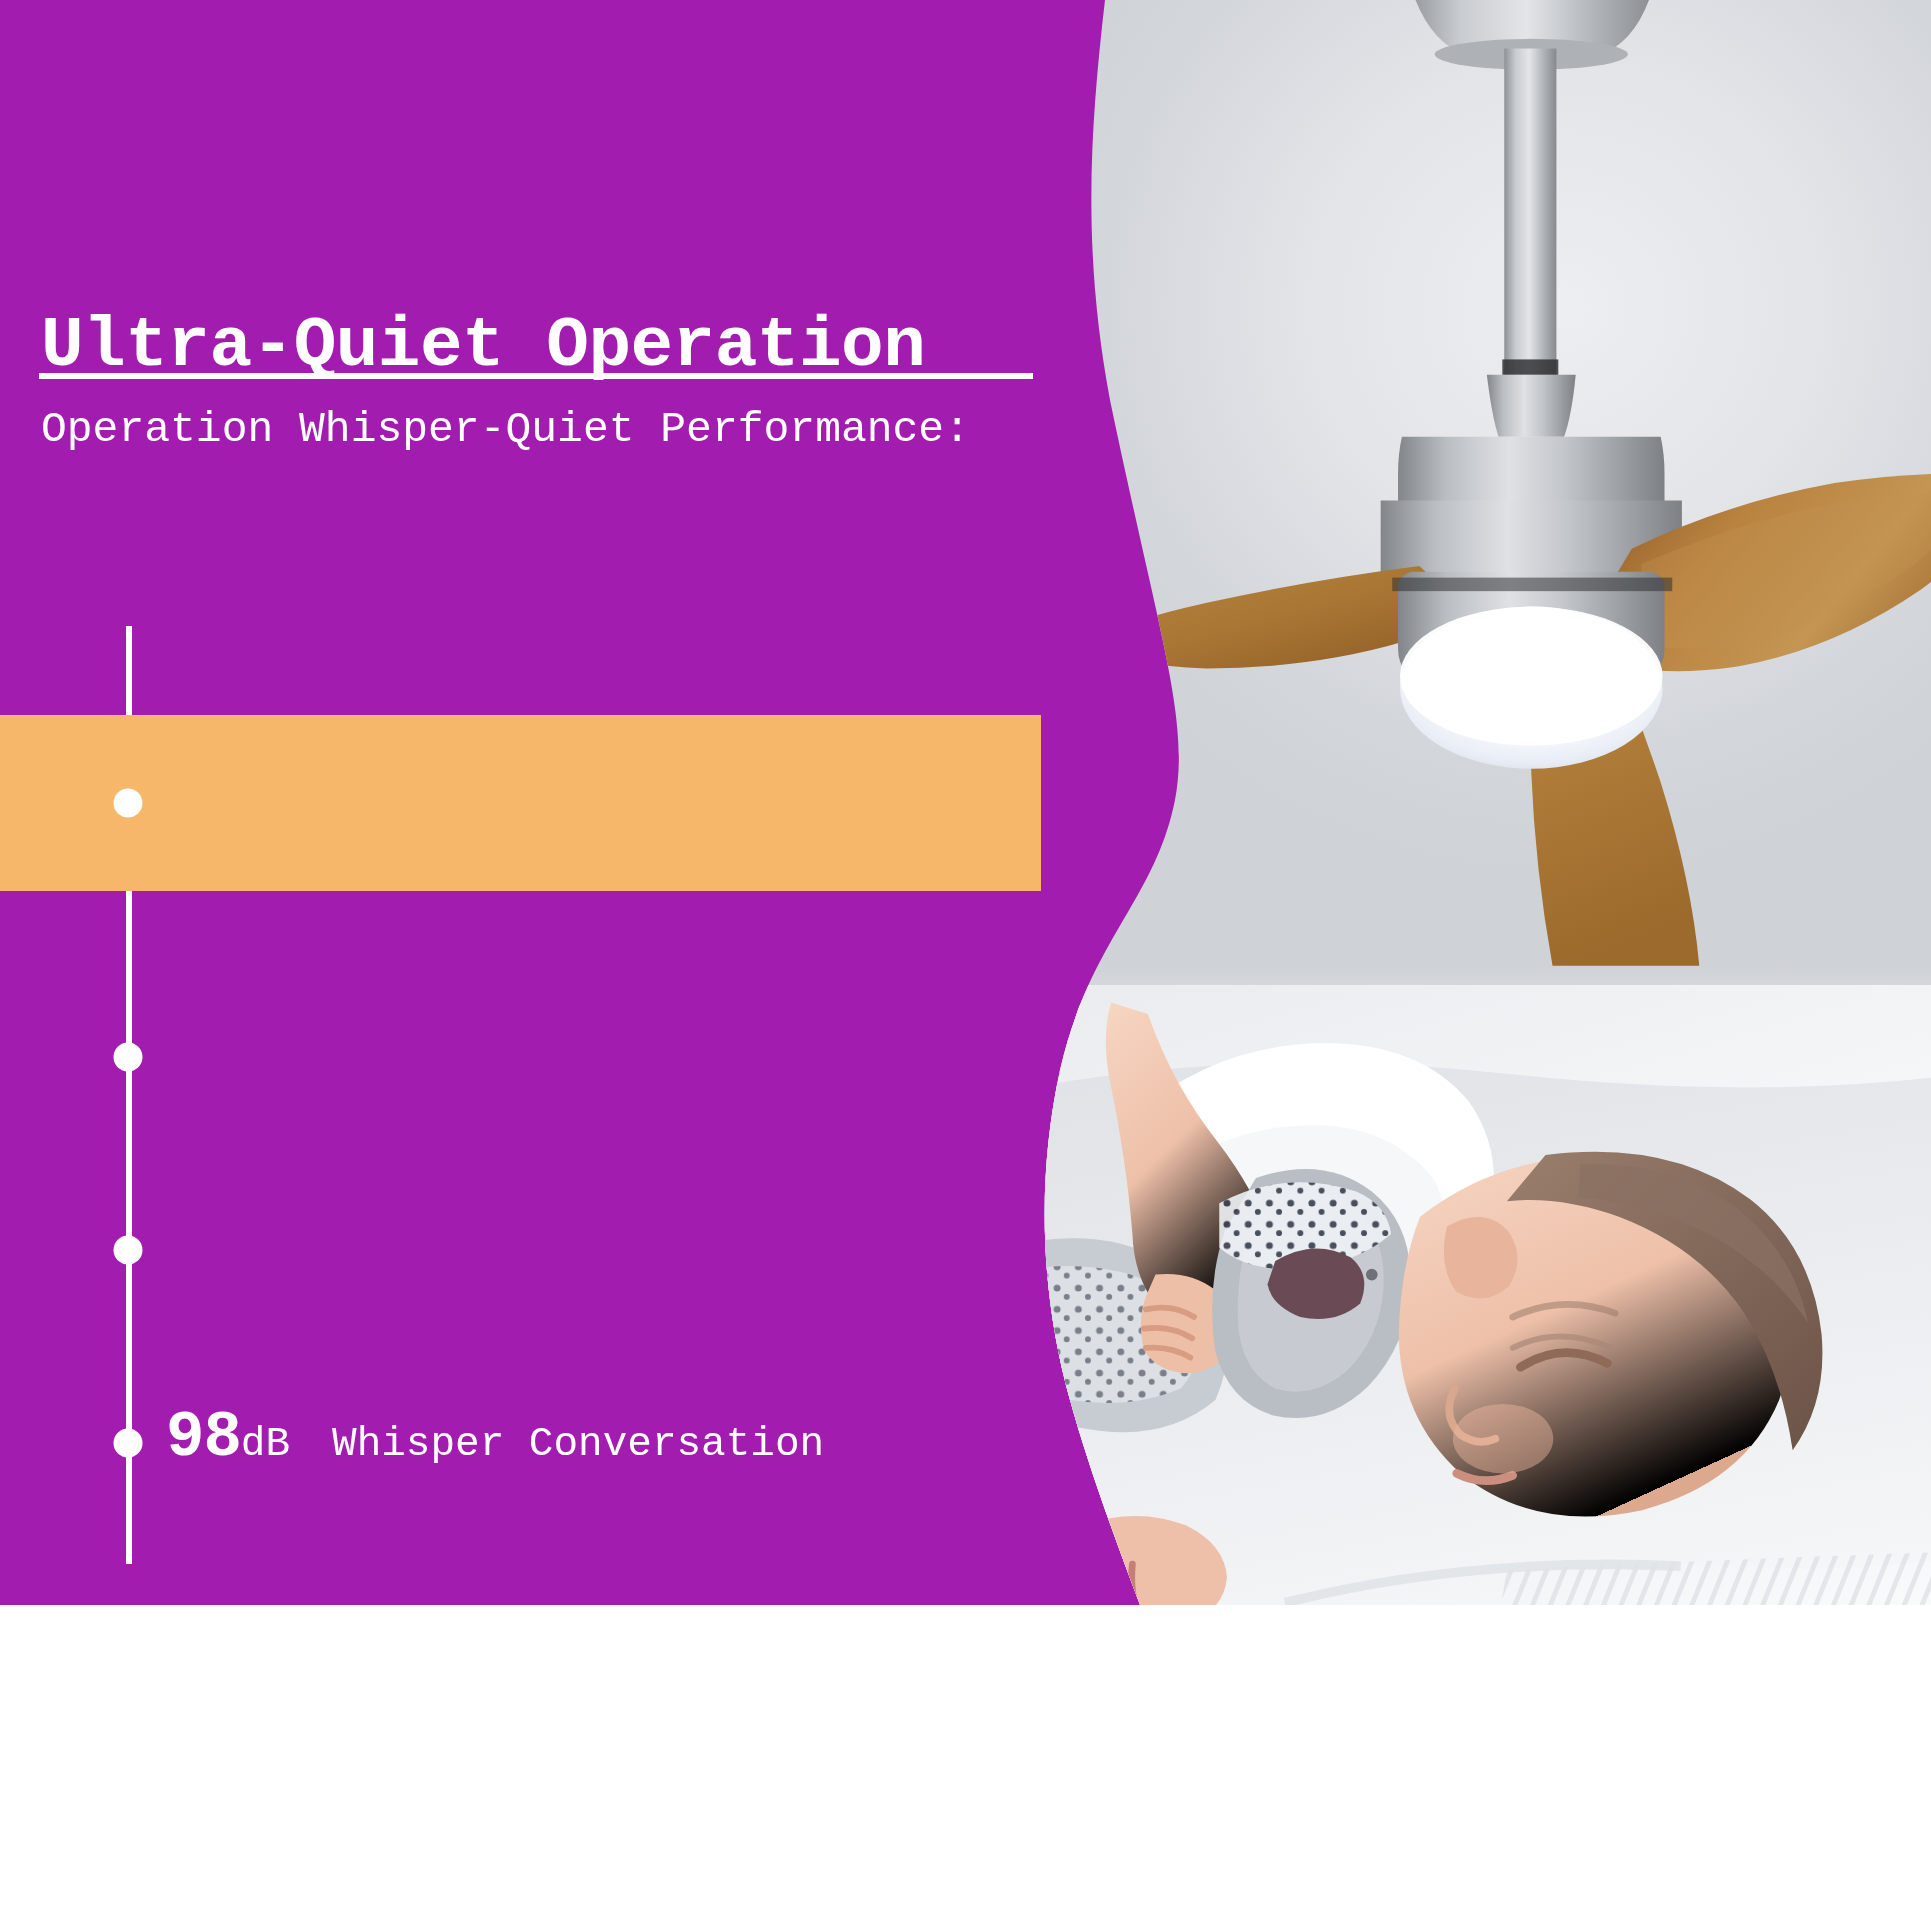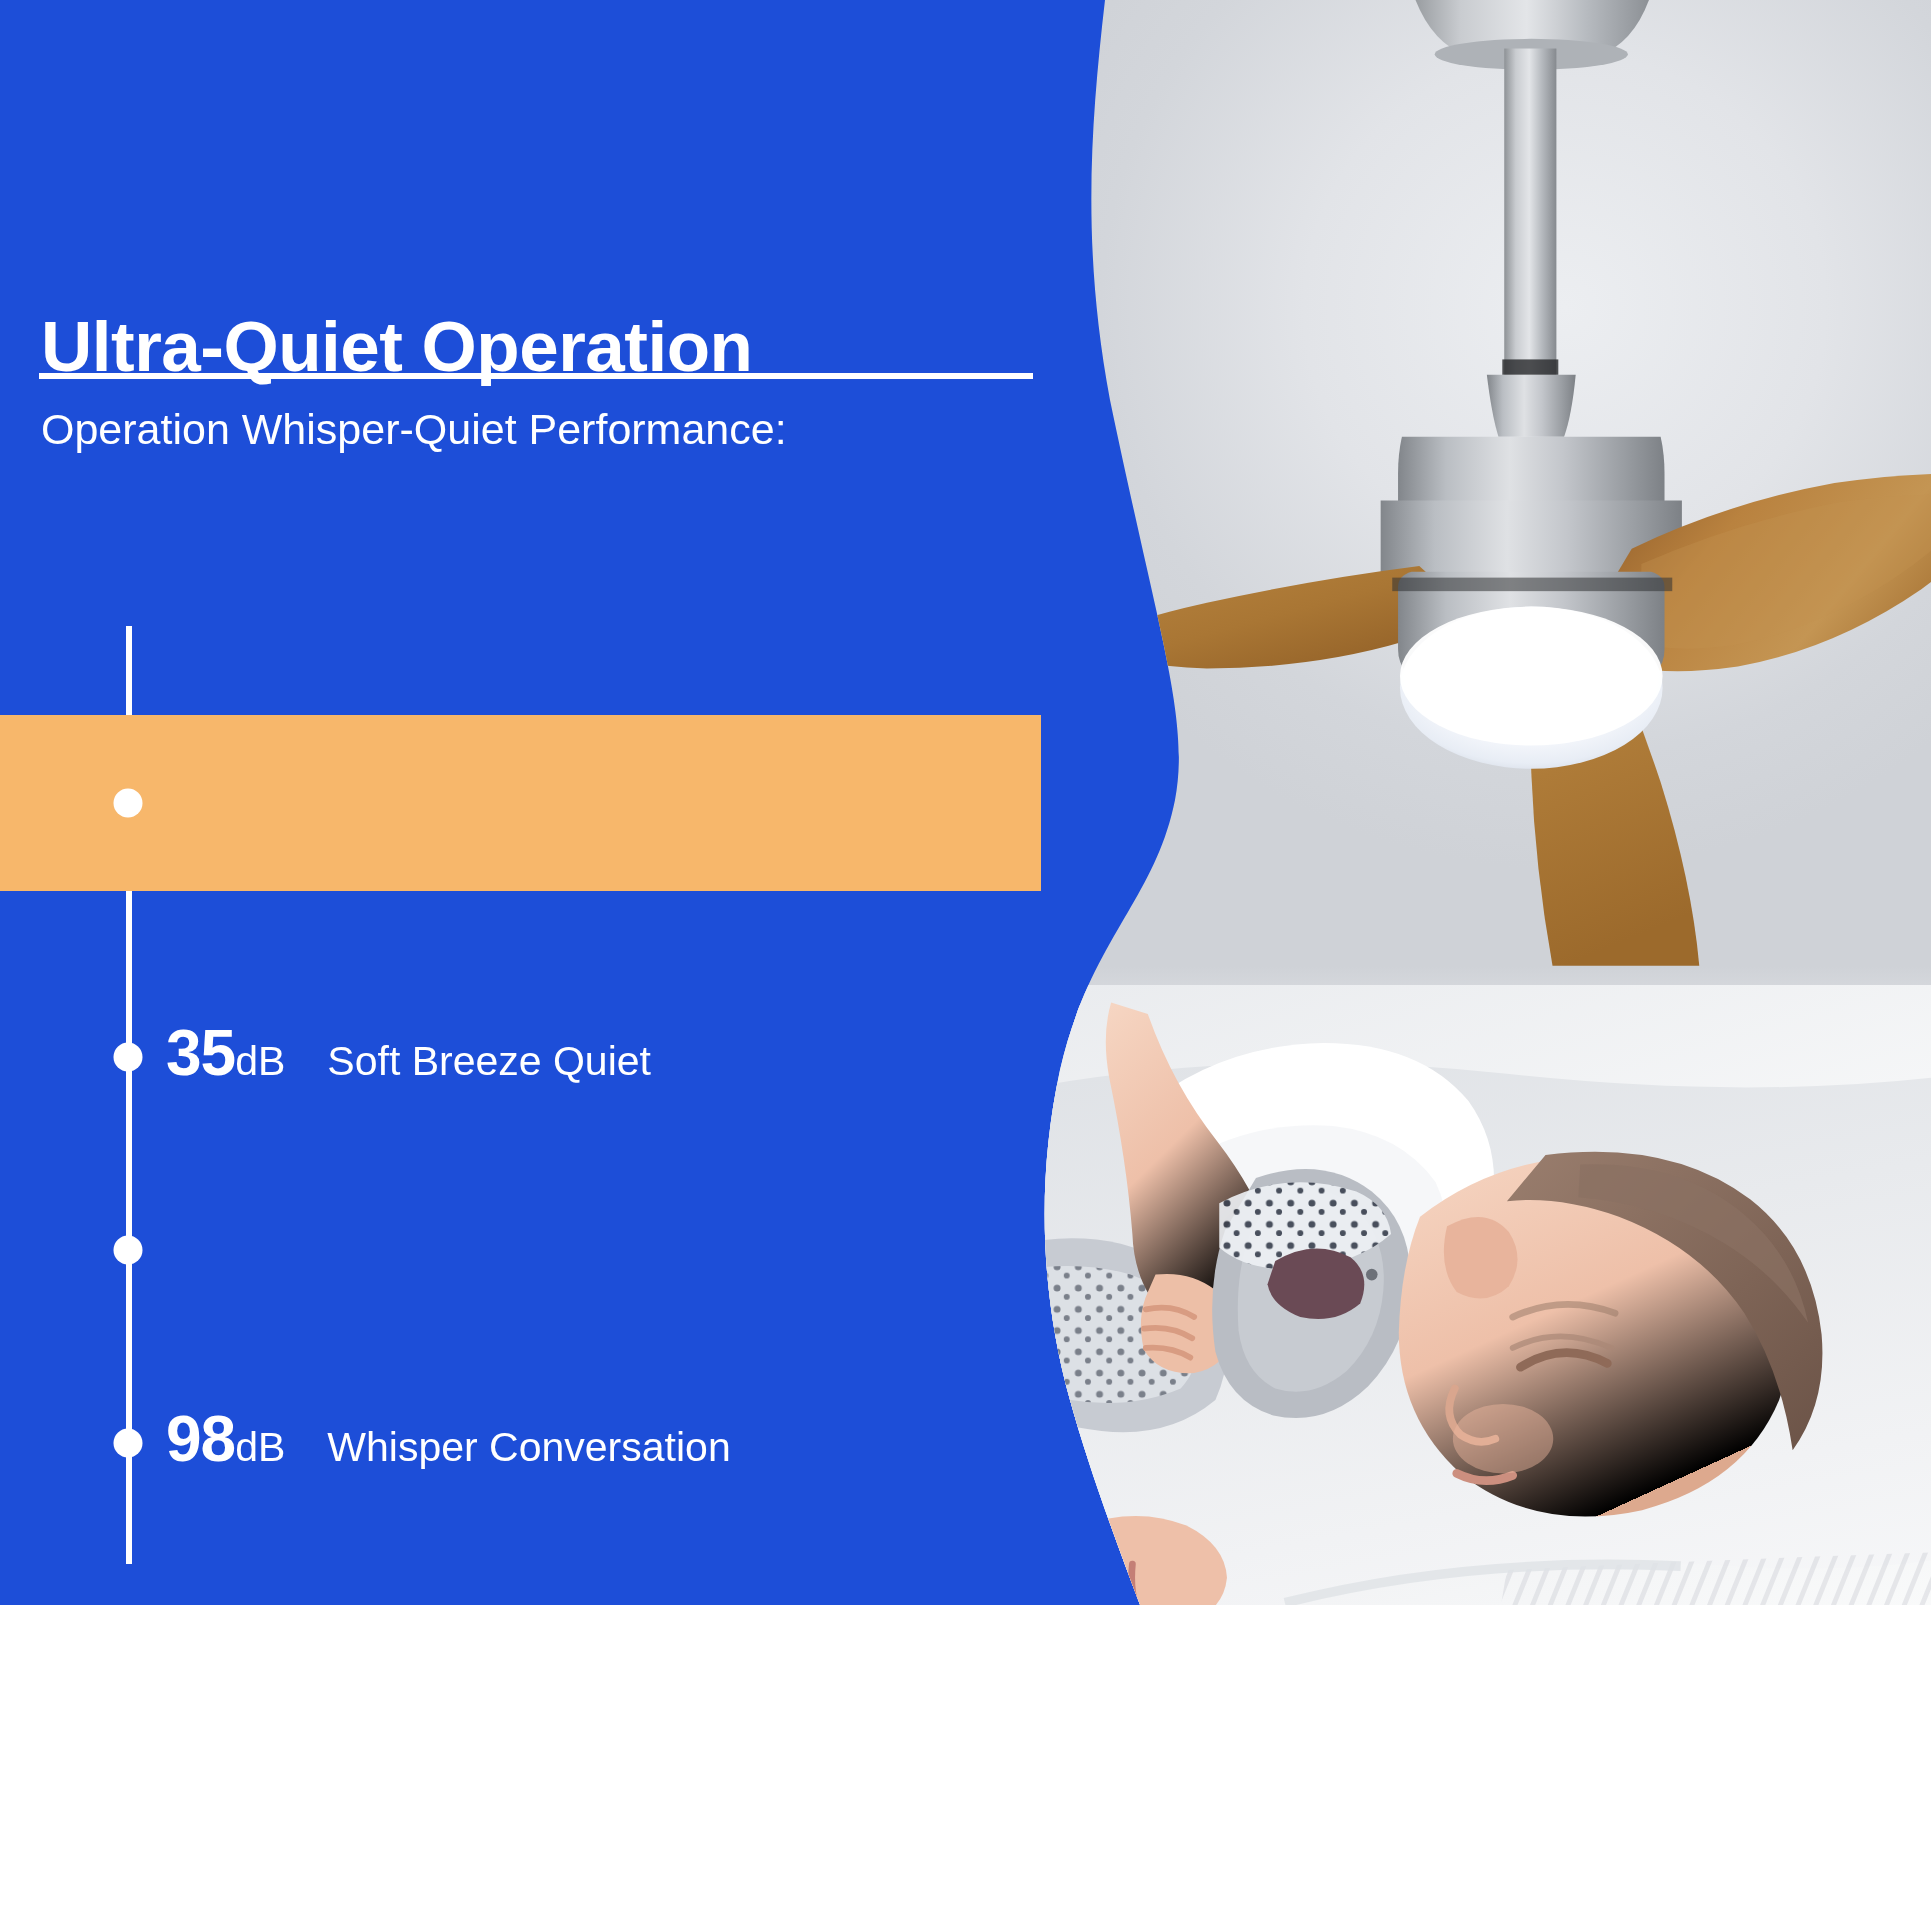--- a/index.html
+++ b/index.html
@@ -8,21 +8,22 @@
     background: #ffffff;
   }
   body {
     font-family: "Liberation Sans", sans-serif;
   }
   #canvas {
     position: relative;
     width: 1931px;
     height: 1605px;
     overflow: hidden;
-    background: #1d4ed8;
+    background: #a21caf;
+    font-family: Liberation Mono, monospace;
   }
 
   
   .photo-panel {
     position: absolute;
     inset: 0;
     clip-path: path("M 1105 0 C 1090 130, 1082 250, 1110 400 C 1160 640, 1190 720, 1175 800 C 1155 900, 1090 940, 1060 1070 C 1035 1185, 1042 1300, 1070 1400 C 1110 1545, 1190 1720, 1285 2000 L 2000 2000 L 2000 0 Z");
   }
   .photo-top {
     position: absolute;
@@ -309,23 +310,20 @@
   <h1 class="title">Ultra-Quiet Operation</h1>
   <div class="title-rule"></div>
   <div class="subtitle">Operation Whisper-Quiet Performance:</div>
 
   <div class="timeline-line"></div>
 
   <div class="highlight-band"></div>
   <div class="tl-dot" style="top:803px;"></div>
 
   <div class="tl-dot" style="top:1057px;"></div>
-  <div class="db-row" style="top:1016px;">
-    <span class="db-num">35</span><span class="db-unit">dB</span><span class="db-desc">Soft Breeze Quiet</span>
-  </div>
 
   <div class="tl-dot" style="top:1250px;"></div>
 
   <div class="tl-dot" style="top:1443px;"></div>
   <div class="db-row" style="top:1402px;">
     <span class="db-num">98</span><span class="db-unit">dB</span><span class="db-desc">Whisper Conversation</span>
   </div>
 
 </div>
 

